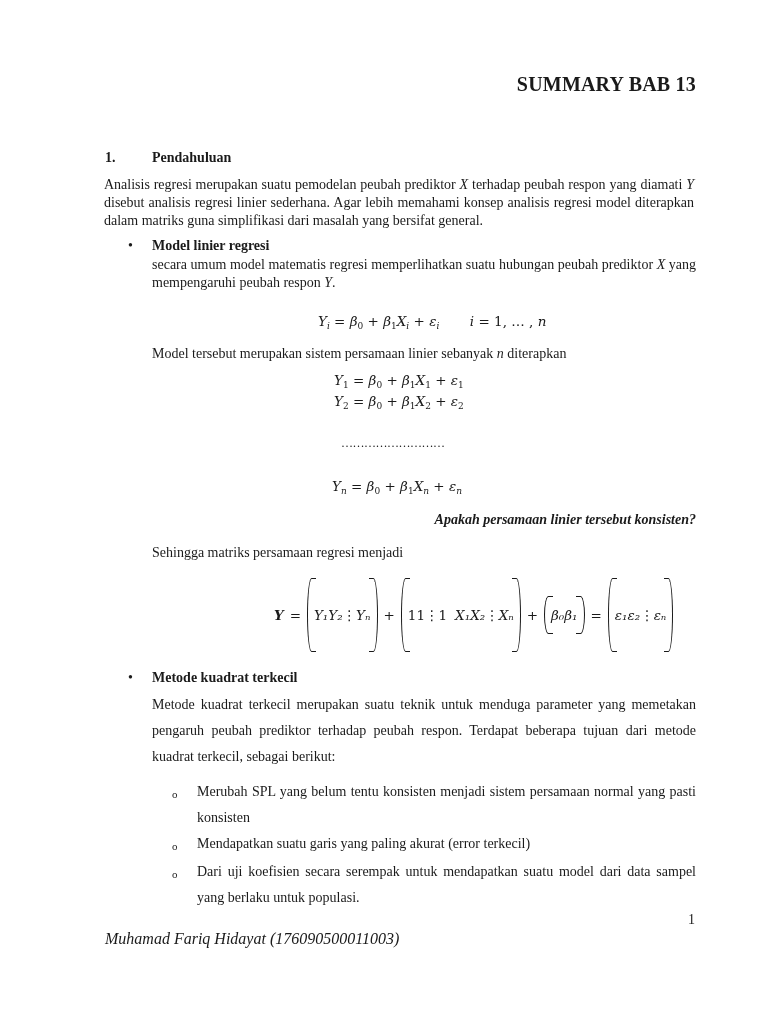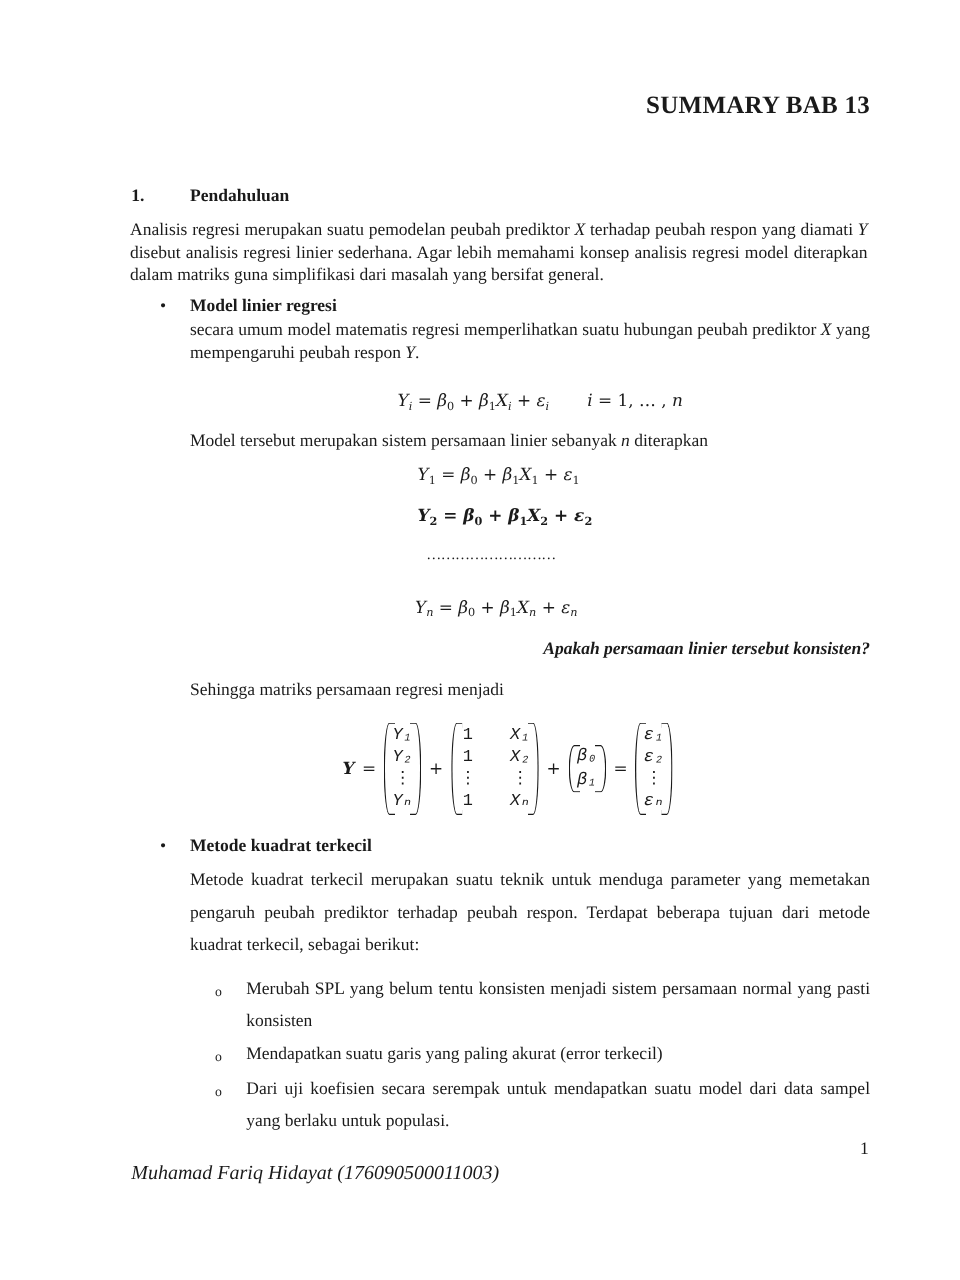--- a/index.html
+++ b/index.html
@@ -72,25 +72,25 @@
       border: 1.3px solid #1a1a1a;
     }
     .mat::before {
       left: 0; border-right: none; border-radius: 50% 0 0 50% / 50%;
     }
     .mat::after {
       right: 0; border-left: none; border-radius: 0 50% 50% 0 / 50%;
     }
     .mat.small { height: 38px; }
     .mat-col {
-      display: flex; flex-direction: column; justify-content: space-between;
-      height: 70px; align-items: center; font-family: Liberation Mono, monospace;
+      display: flex; flex-direction: row; justify-content: space-between;
+      height: 70px; align-items: center;
     }
     .mat.small .mat-col { height: 36px; }
-    .mat-col + .mat-col { margin-left: 27px; }
+    .mat-col + .mat-col { margin-left: 8px; }
     .cell { line-height: 17px; height: 17px; }
     .vdots { font-style: normal; line-height: 17px; }
     .op { font-style: normal; padding: 0 2px; }
     .bold-y { font-weight: bold; }
   </style>
 </head>
 <body>
 
 <div class="abs doc-title">SUMMARY BAB 13</div>
 
@@ -107,21 +107,21 @@
   Y<sub class="i">i</sub> <span class="up">=</span> β<sub>0</sub> <span class="up">+</span> β<sub>1</sub>X<sub class="i">i</sub> <span class="up">+</span> ε<sub class="i">i</sub>
   <span style="display:inline-block;width:22px;"></span>
   i <span class="up">= 1, … ,</span> n
 </div>
 
 <p class="abs" style="top:346px; left:152px; font-size:14px;"><span>Model  tersebut merupakan sistem persamaan linier sebanyak </span><span class="it">n</span><span> diterapkan</span></p>
 
 <div class="abs math" style="top:372px; left:334px;">
   Y<sub>1</sub> <span class="up">=</span> β<sub>0</sub> <span class="up">+</span> β<sub>1</sub>X<sub>1</sub> <span class="up">+</span> ε<sub>1</sub>
 </div>
-<div class="abs math" style="top:405px; left:334px;font-weight:bold;">
+<div class="abs math" style="top:393px; left:334px;">
   Y<sub>2</sub> <span class="up">=</span> β<sub>0</sub> <span class="up">+</span> β<sub>1</sub>X<sub>2</sub> <span class="up">+</span> ε<sub>2</sub>
 </div>
 <div class="abs" style="top:436px; left:341px; font-size:12px; letter-spacing:-0.5px;">………………………</div>
 <div class="abs math" style="top:478px; left:332px;">
   Y<sub class="i">n</sub> <span class="up">=</span> β<sub>0</sub> <span class="up">+</span> β<sub>1</sub>X<sub class="i">n</sub> <span class="up">+</span> ε<sub class="i">n</sub>
 </div>
 
 <div class="abs question">Apakah persamaan linier tersebut konsisten?</div>
 
 <div class="abs" style="top:545px; left:152px; font-size:14px;">Sehingga matriks persamaan regresi menjadi</div>

